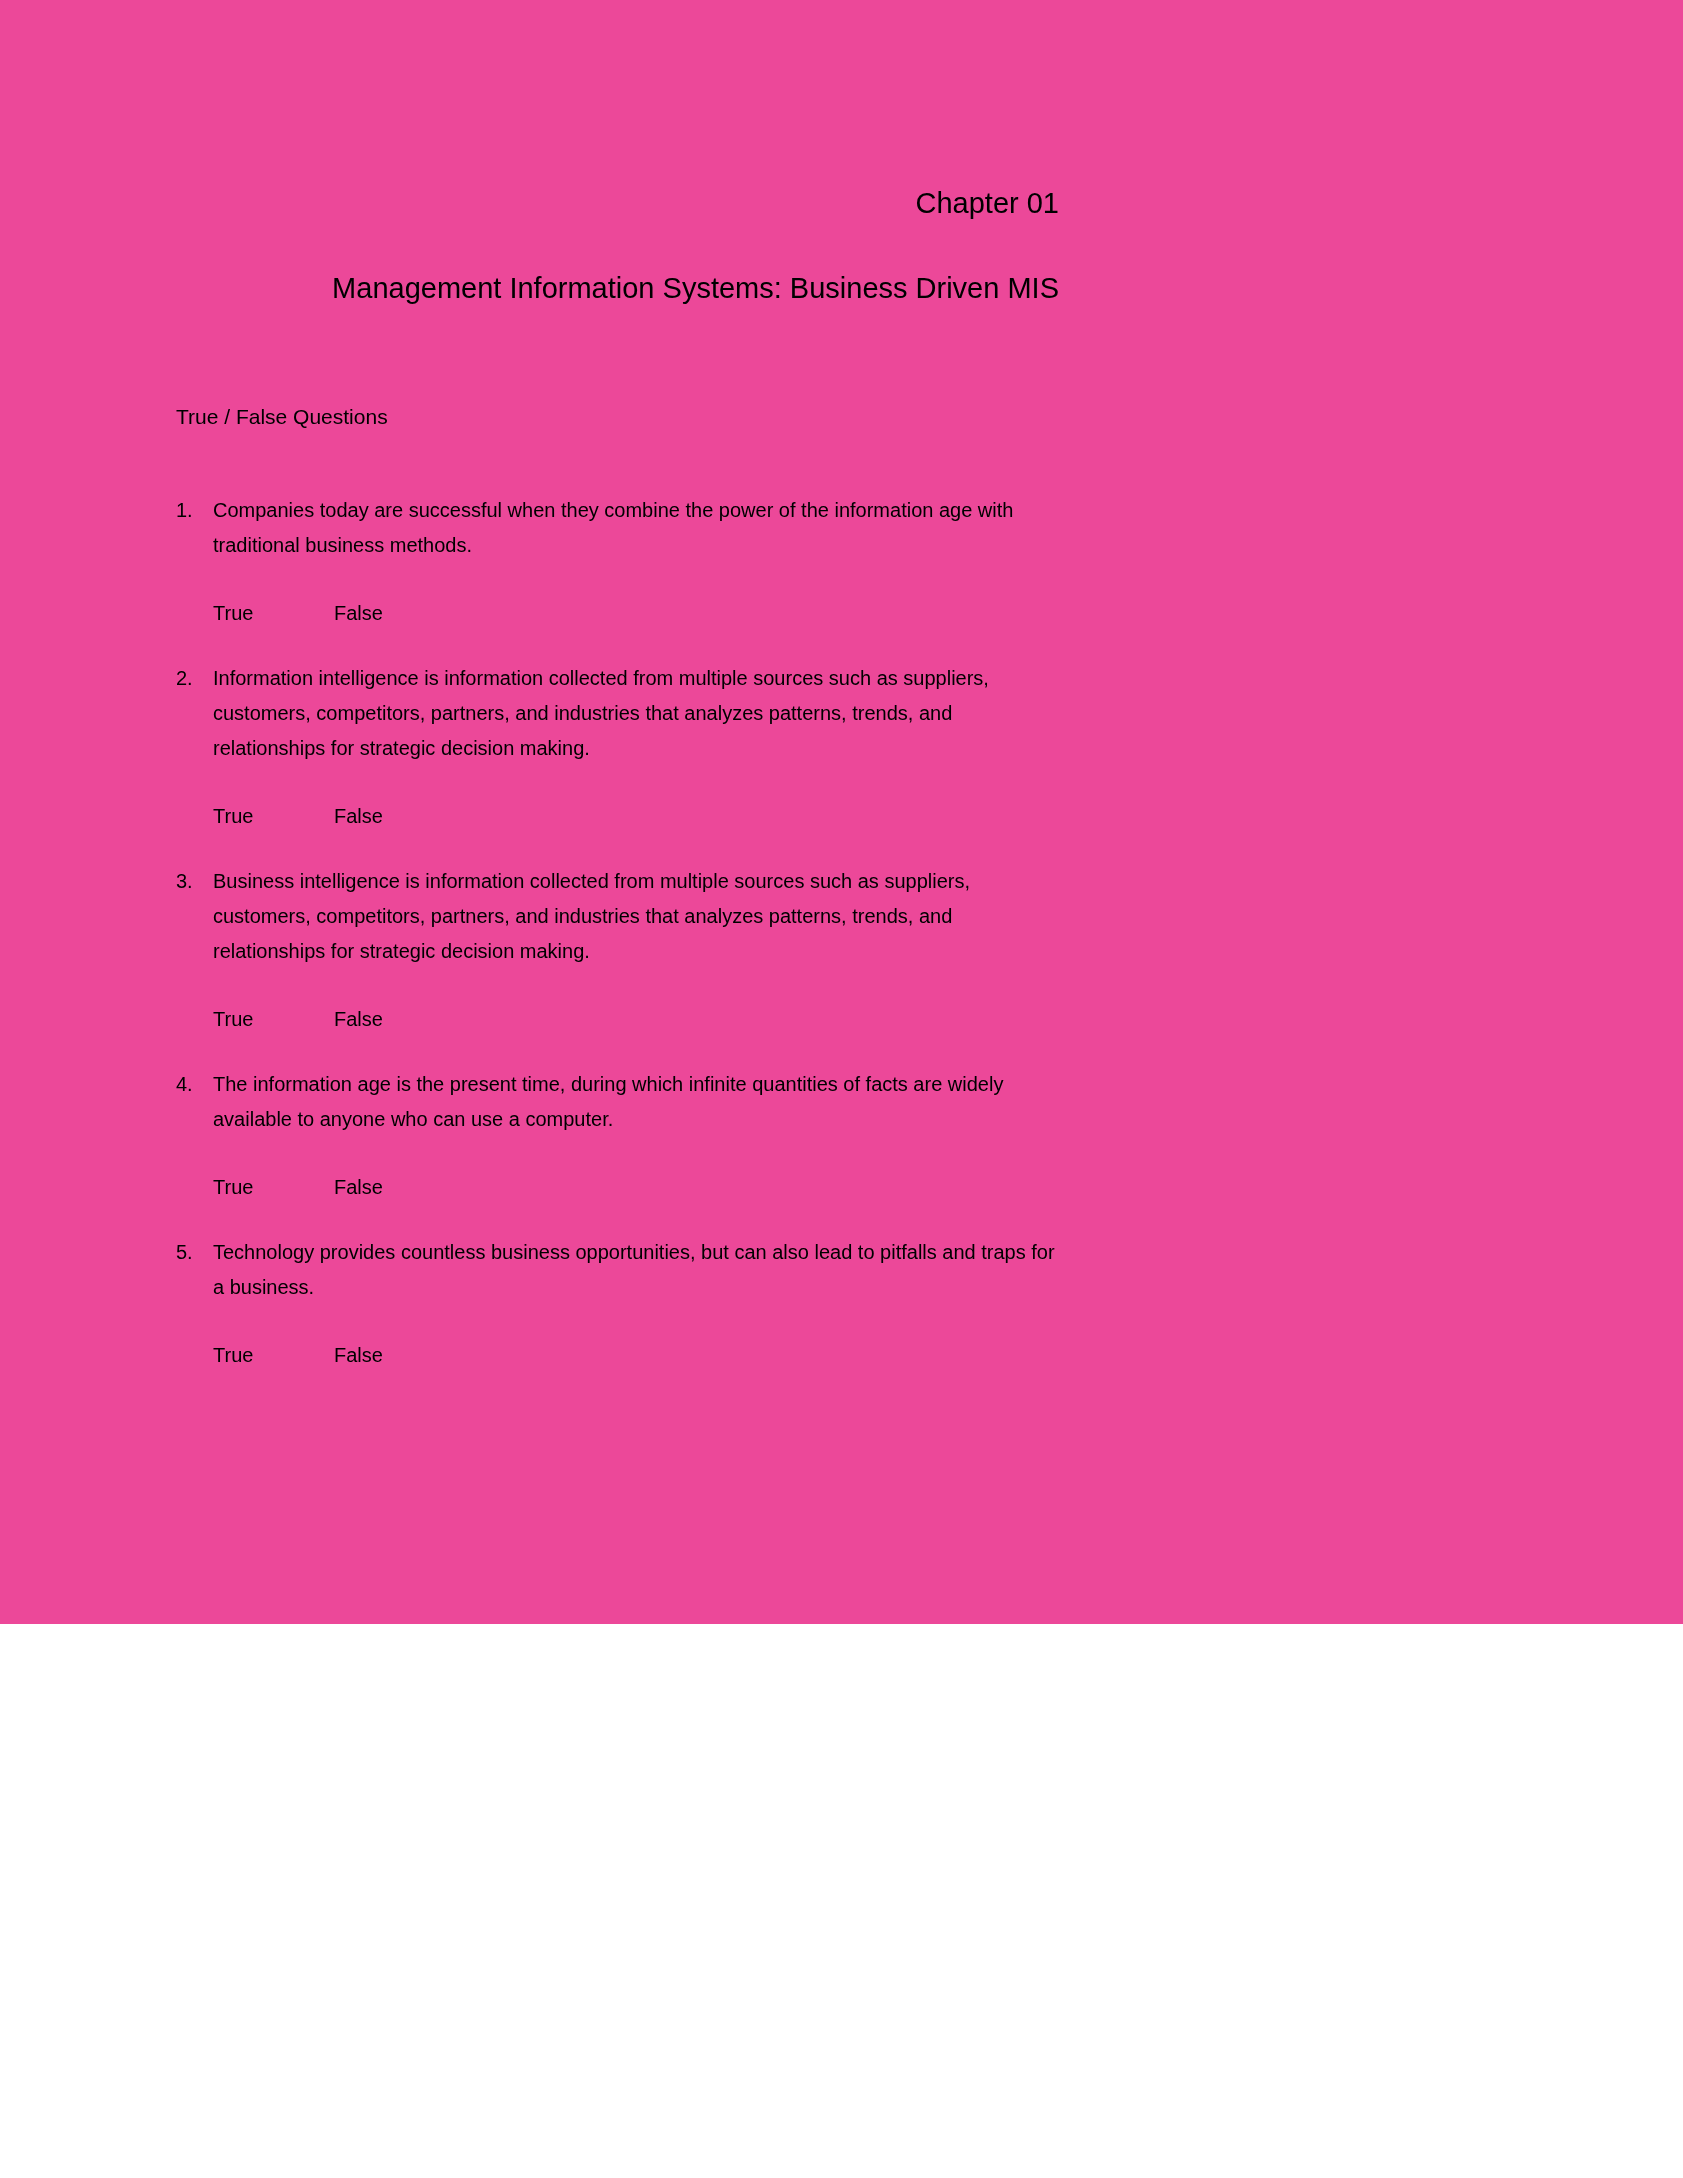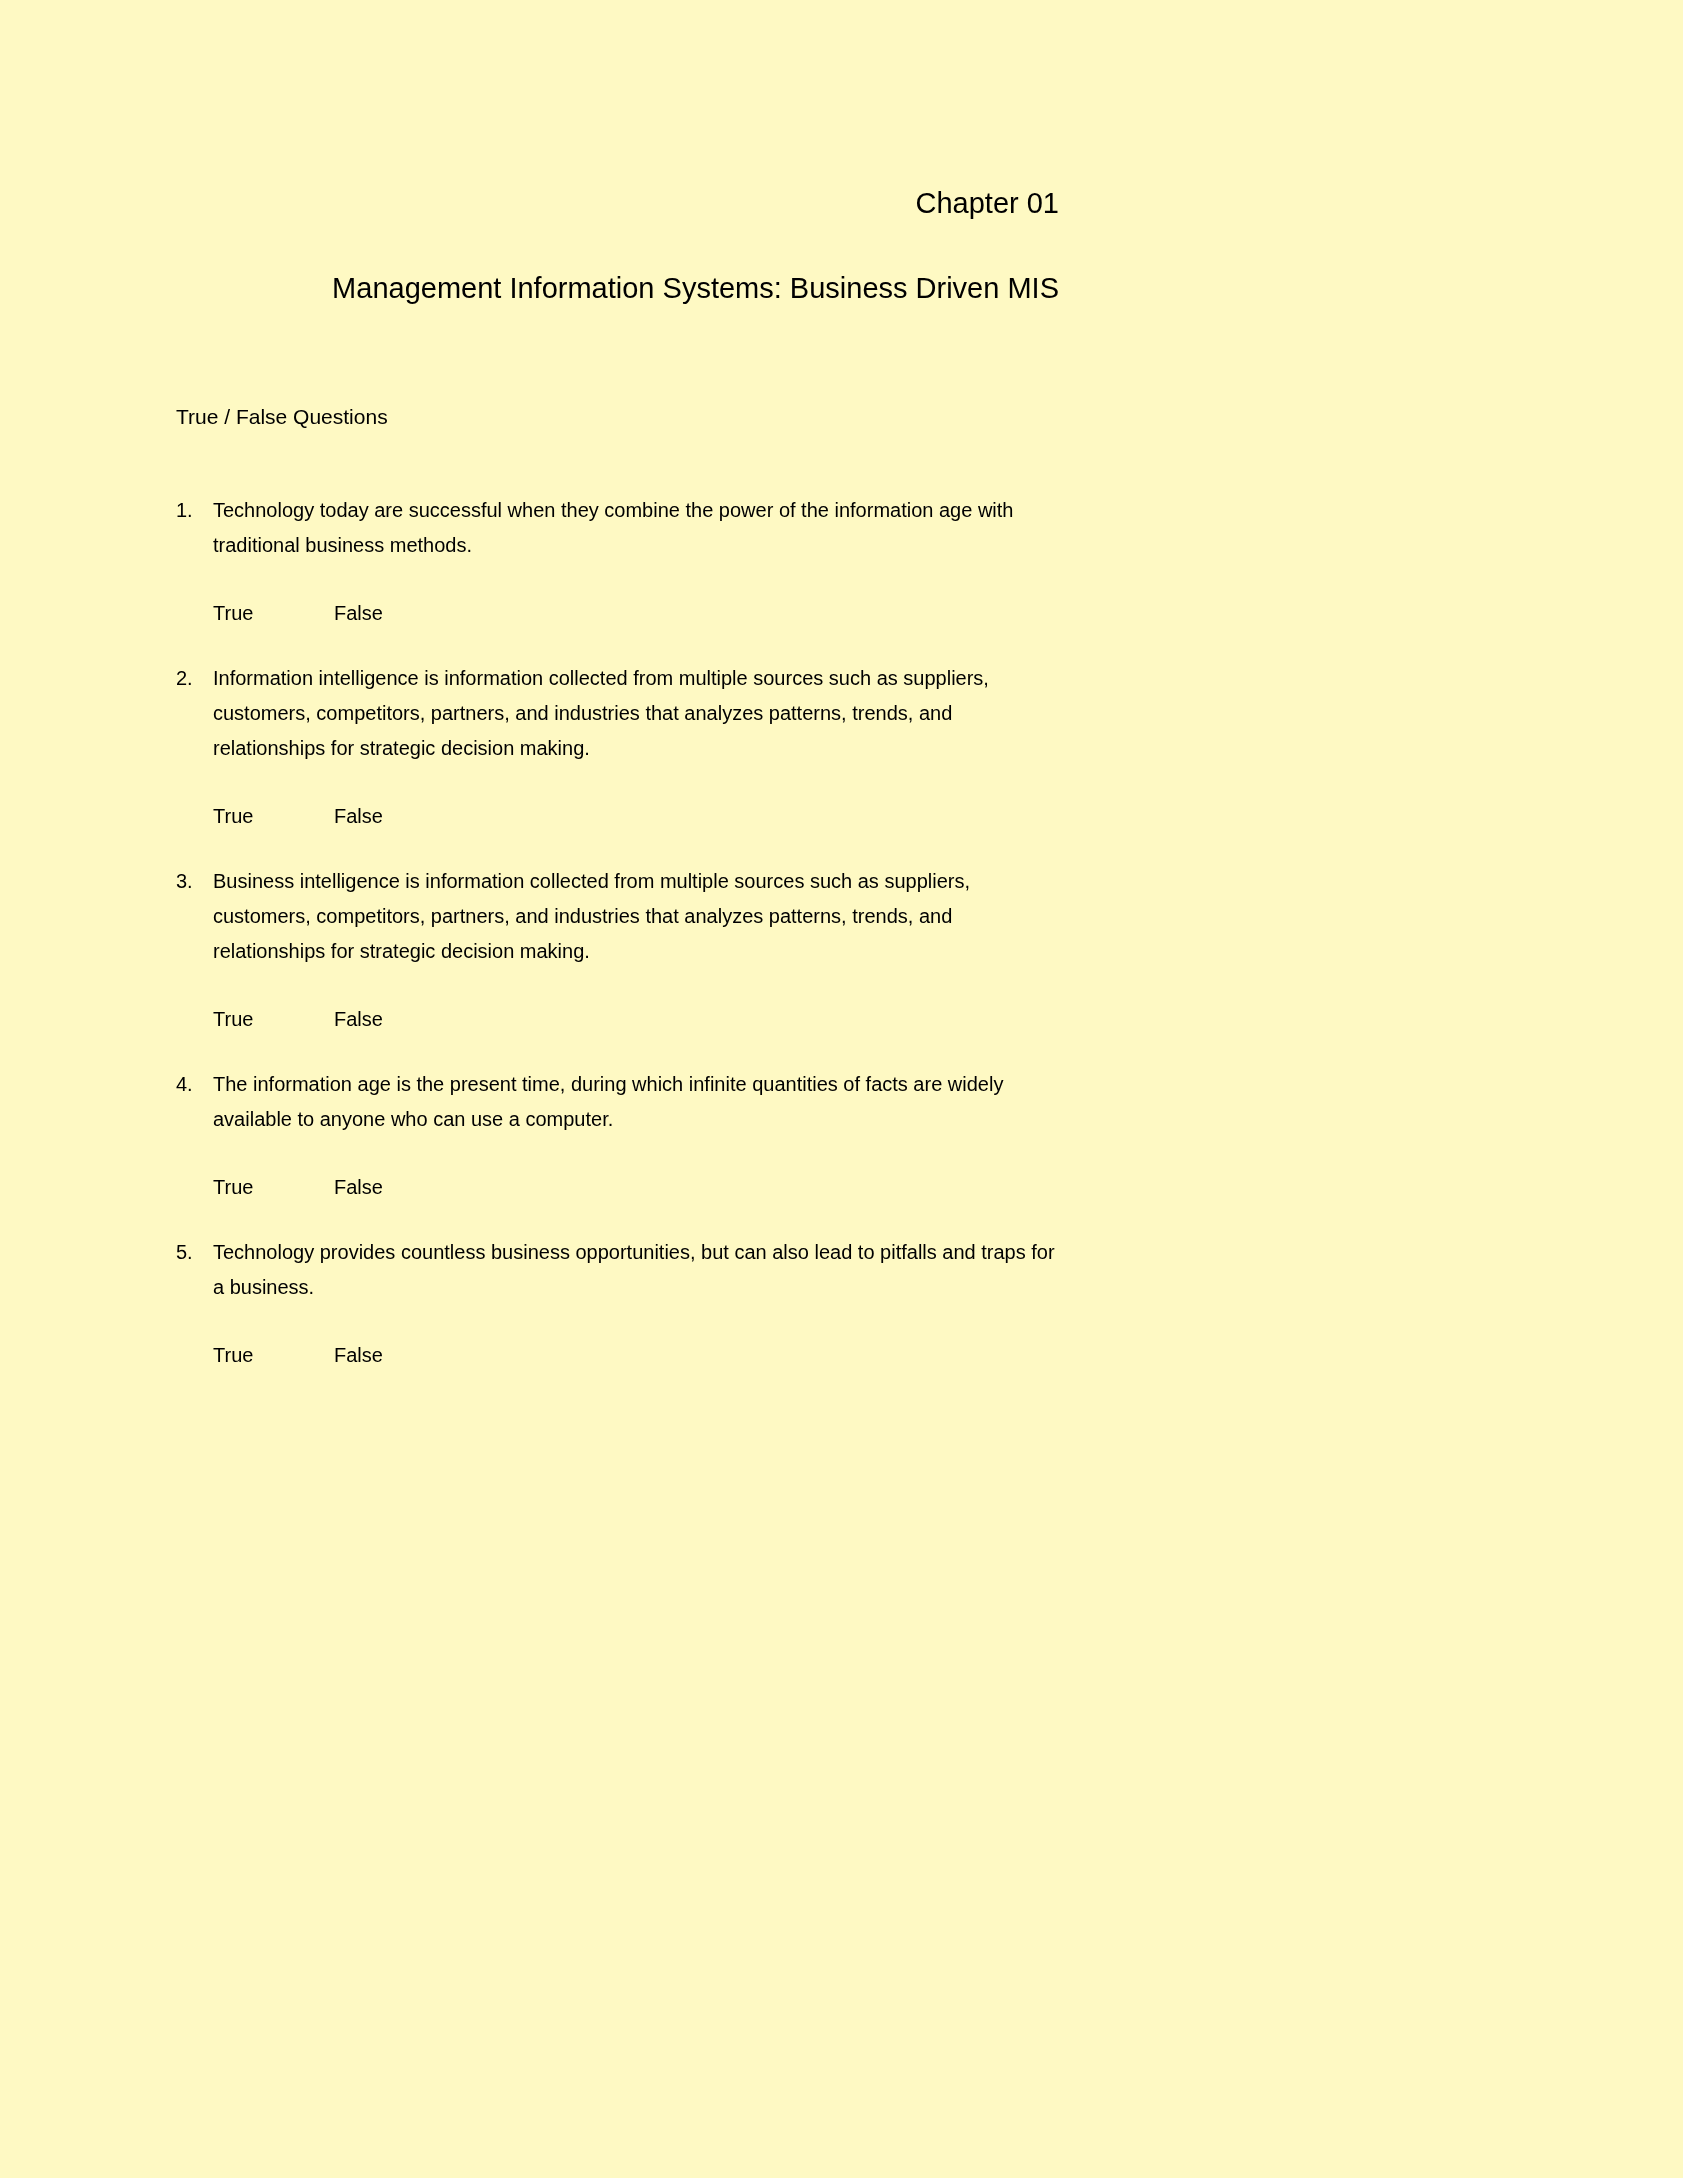--- a/index.html
+++ b/index.html
@@ -4,22 +4,22 @@
 <style>
   * { margin: 0; padding: 0; box-sizing: border-box; }
 
   html, body {
     background: #ffffff;
   }
 
   .page {
     position: relative;
     width: 1683px;
-    height: 2178px;
-    background: #fef9c3;
+    height: 1624px;
+    background: #ec4899;
     color: #000000;
     font-family: "Liberation Sans", "DejaVu Sans", sans-serif;
     padding: 183px 0 0 176px;
     overflow: hidden;
   }
 
   .content-col {
     width: 883px;
   }
 
@@ -98,21 +98,21 @@
     <div class="doc-subtitle">Management Information Systems: Business Driven MIS</div>
   </div>
 
   <div class="content-col">
 
     <div class="section-heading">True / False Questions</div>
 
     <div class="question">
       <div class="q-row">
         <span class="q-num">1.</span>
-        <span class="q-text">Technology today are successful when they combine the power of the information age with traditional business methods.</span>
+        <span class="q-text">Companies today are successful when they combine the power of the information age with traditional business methods.</span>
       </div>
       <div class="tf-row">
         <span class="tf-true">True</span>
         <span class="tf-false">False</span>
       </div>
     </div>
 
     <div class="question">
       <div class="q-row">
         <span class="q-num">2.</span>

